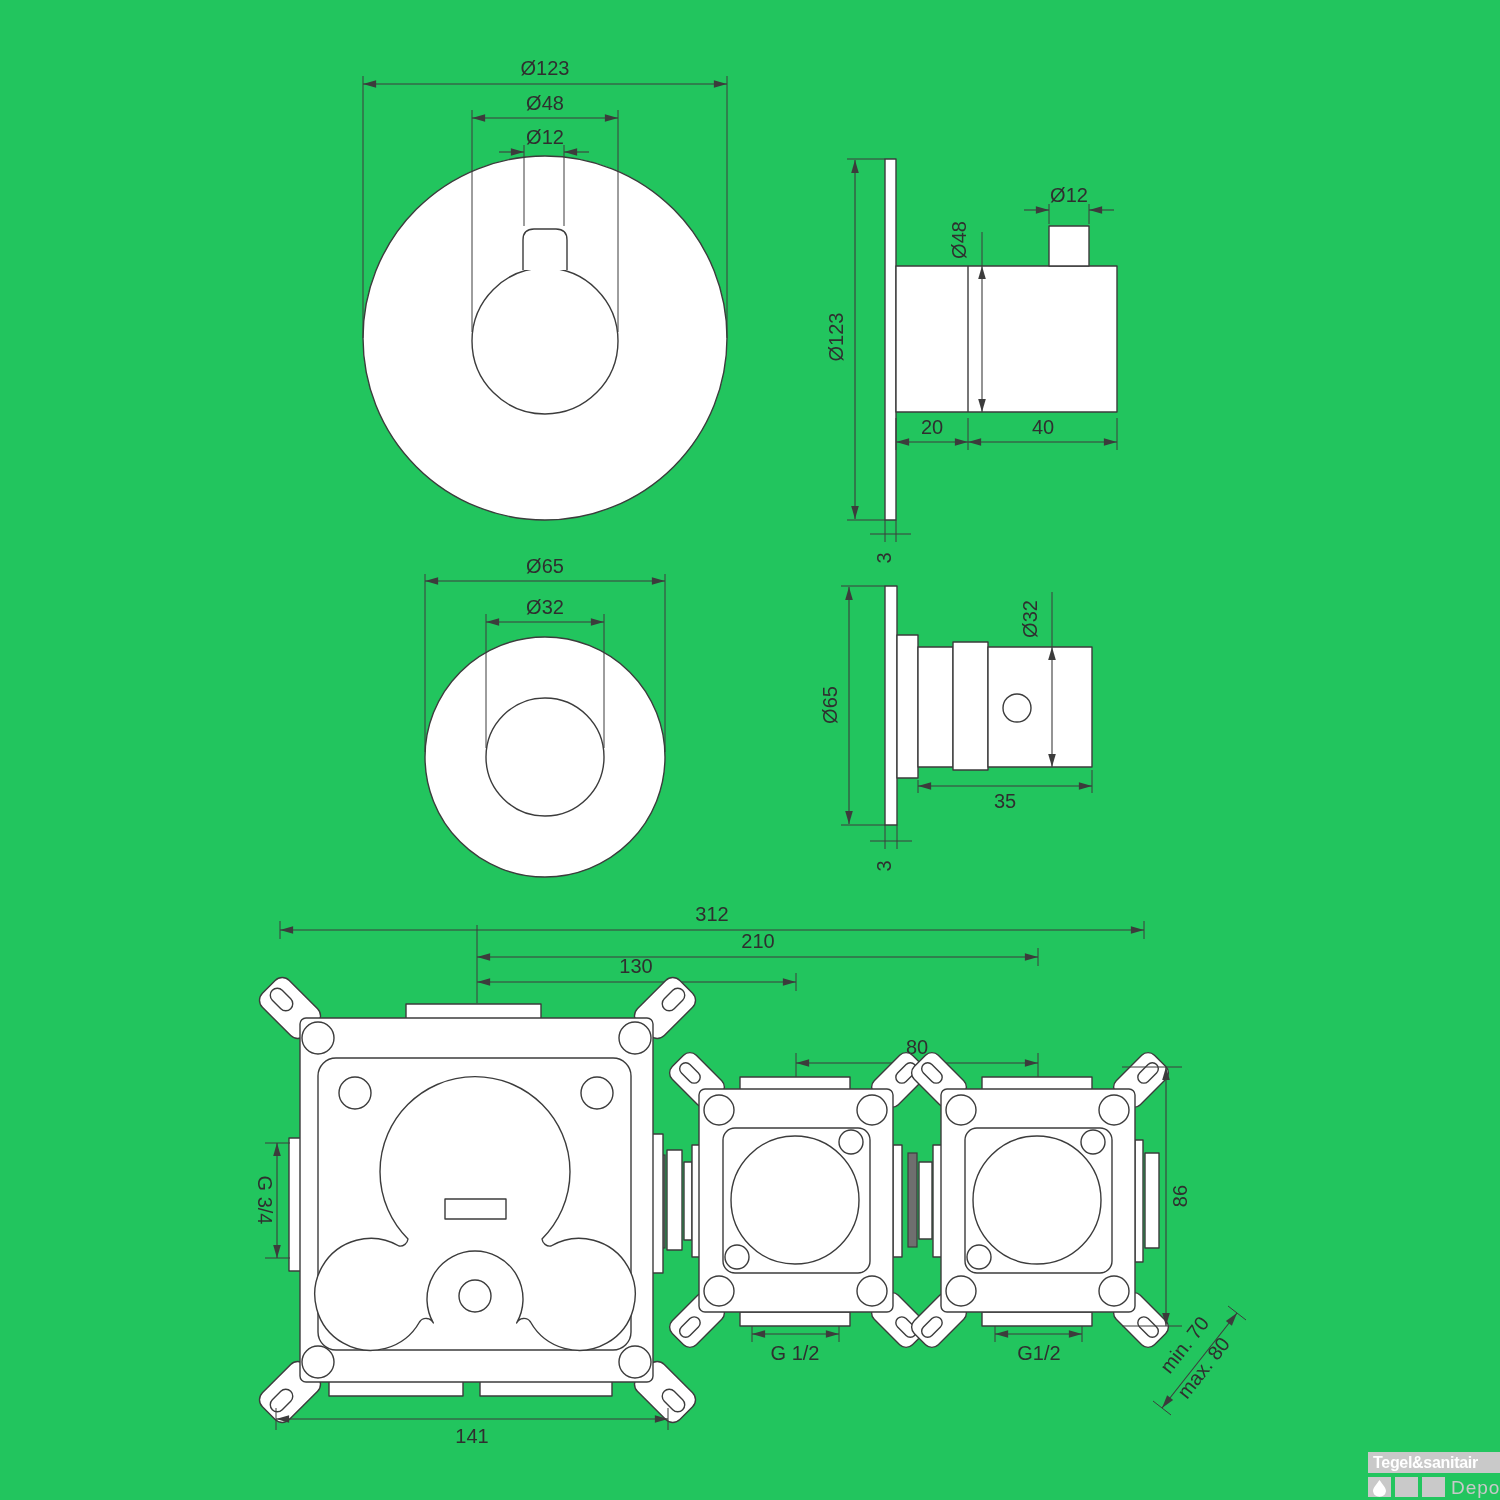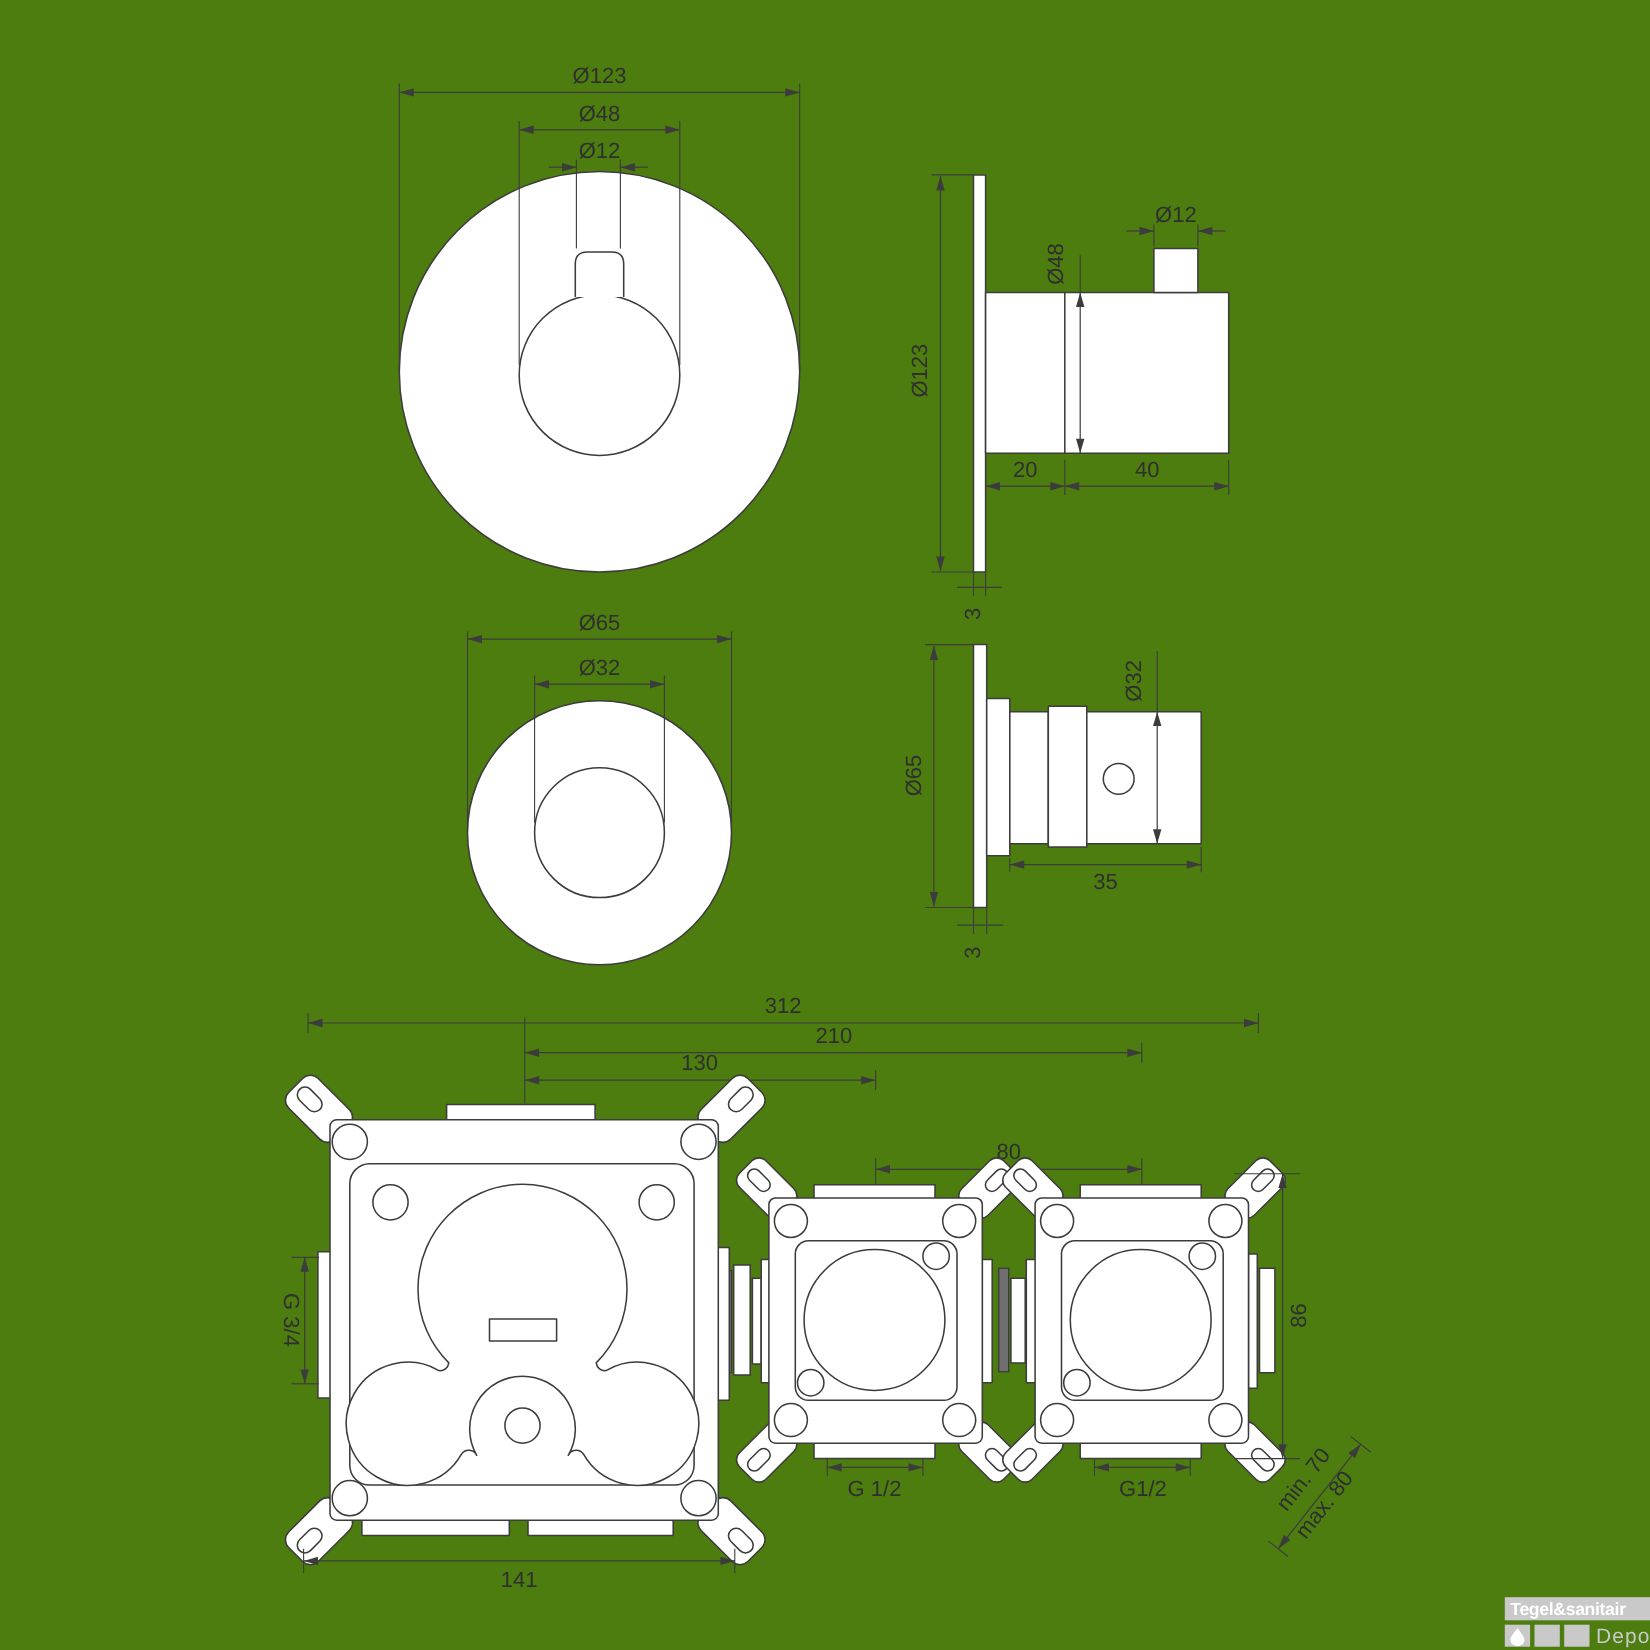--- a/index.html
+++ b/index.html
@@ -1,16 +1,16 @@
 <!DOCTYPE html>
 <html><head>
 <meta charset="utf-8">
 <style>
   html,body{margin:0;padding:0;background:#ffffff;}
-  .page{position:relative;width:1500px;height:1500px;background:#4d7c0f;overflow:hidden;
+  .page{position:relative;width:1500px;height:1500px;background:#22c55e;overflow:hidden;
         font-family:"Liberation Sans",sans-serif;}
   svg text{font-family:"Liberation Sans",sans-serif;font-size:19px;fill:#2f2f2f;}
   svg .big{font-size:20px;}
   .ln{fill:none;stroke:#3c3c3c;stroke-width:1.4;stroke-linejoin:round;}
   .fw{fill:#ffffff;stroke:#3c3c3c;stroke-width:1.4;stroke-linejoin:round;}
   .fd{fill:#6f6f6f;stroke:#3c3c3c;stroke-width:1.2;}
   .dl{fill:none;stroke:#3c3c3c;stroke-width:1.1;}
   .xl{fill:none;stroke:#3c3c3c;stroke-width:1;}
   .logo-band{fill:#c9c9c9;}
   .logo-txt{font-size:16px;font-weight:bold;fill:#ffffff;letter-spacing:-0.3px;}

